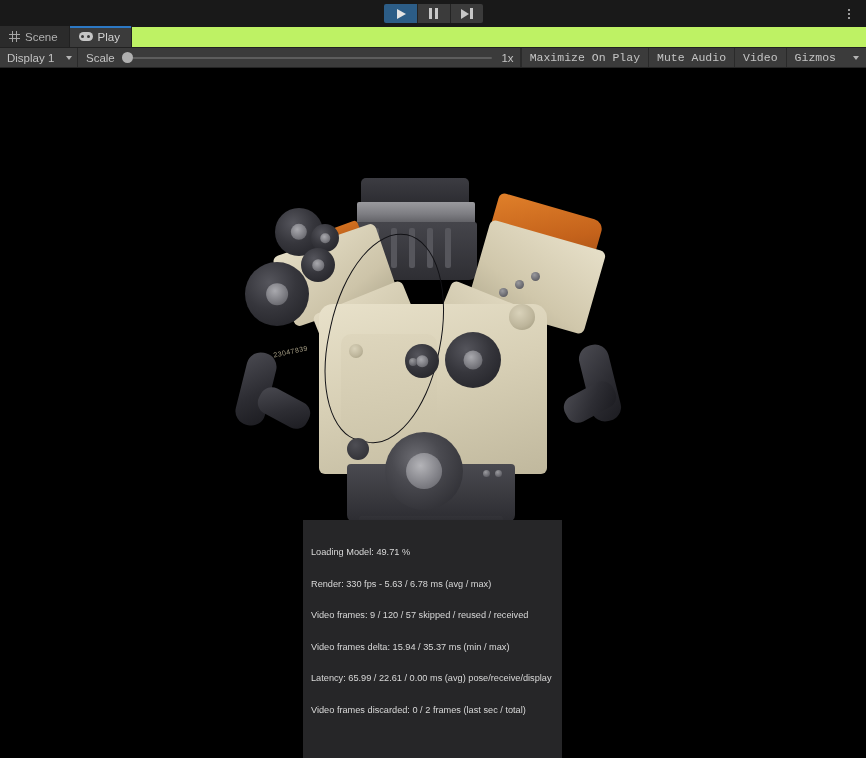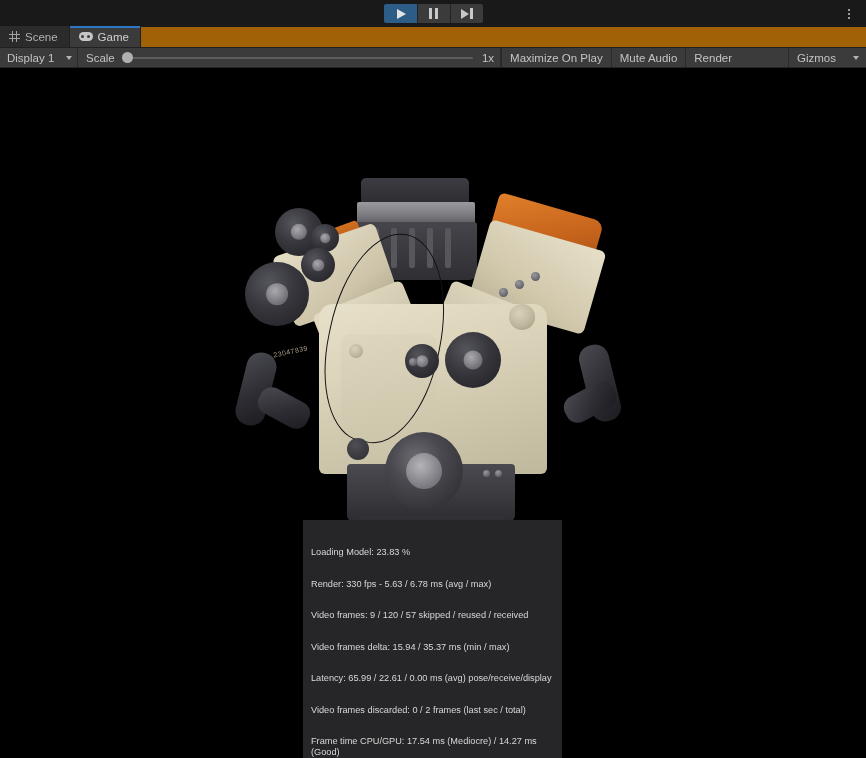--- a/index.html
+++ b/index.html
@@ -81,21 +81,21 @@
     align-items: center;
     justify-content: center;
     gap: 2px;
     cursor: default;
   }
   .kebab i { width: 2px; height: 2px; background: #9a9a9a; display: block; }
 
   
   .tabstrip {
     height: 21px;
-    background: #a16207;
+    background: #bef264;
     display: flex;
     align-items: flex-end;
     flex: 0 0 auto;
     border-bottom: 1px solid #212121;
   }
 
   .tab {
     height: 21px;
     display: flex;
     align-items: center;
@@ -232,22 +232,23 @@
   }
 
   .tbtn2 {
     display: flex;
     align-items: center;
     padding: 0 8px;
     background: #3b3b3b;
     border-left: 1px solid #2a2a2a;
     cursor: default;
     white-space: nowrap;
-  }
-  .tbtn2.gizmos { padding-right: 4px; margin-left: 48px; }
+    font-family: Liberation Mono, monospace;
+  }
+  .tbtn2.gizmos { padding-right: 4px; }
   .gizmo-split {
     width: 1px;
     background: #545454;
     margin: 3px 5px 3px 7px;
   }
   .gizmo-caret {
     display: flex; align-items: center;
     padding-right: 7px;
     background: #3b3b3b;
     cursor: default;
@@ -476,21 +477,21 @@
     </div>
   </div>
 
   <div class="tabstrip">
     <div class="tab">
       <span class="ico-scene"></span>
       <span>Scene</span>
     </div>
     <div class="tab active">
       <span class="ico-gamepad"></span>
-      <span>Game</span>
+      <span>Play</span>
     </div>
   </div>
 
   <div class="gtoolbar">
 
     <div class="dropdown dd-display">
       <span>Display 1</span>
       <span class="caret"></span>
     </div>
 
@@ -504,21 +505,21 @@
       <span class="scale-value">1x</span>
     </div>
 
     <div class="tbtn2">
       <span>Maximize On Play</span>
     </div>
     <div class="tbtn2">
       <span>Mute Audio</span>
     </div>
     <div class="tbtn2">
-      <span>Render</span>
+      <span>Video</span>
     </div>
     <div class="tbtn2 gizmos">
       <span>Gizmos</span>
       <span class="gizmo-split"></span>
     </div>
     <div class="gizmo-caret">
       <span class="caret" style="margin-left:0"></span>
     </div>
   </div>
 
@@ -570,27 +571,26 @@
       <div class="bolt" style="left:298px;top:96px;width:9px;height:9px"></div>
       <div class="cap" style="left:276px;top:128px;width:26px;height:26px"></div>
       <div class="bolt" style="left:176px;top:182px;width:8px;height:8px"></div>
       <div class="bolt" style="left:250px;top:294px;width:7px;height:7px"></div>
       <div class="bolt" style="left:262px;top:294px;width:7px;height:7px"></div>
 
       <div class="serial">23047839</div>
     </div>
 
     <div class="stats-overlay">
-      <span class="stats-line">Loading Model: 23.83 %</span>
+      <span class="stats-line">Loading Model: 49.71 %</span>
       <span class="stats-line">Render: 330 fps - 5.63 / 6.78 ms (avg / max)</span>
       <span class="stats-line">Video frames: 9 / 120 / 57 skipped / reused / received</span>
       <span class="stats-line">Video frames delta: 15.94 / 35.37 ms (min / max)</span>
       <span class="stats-line">Latency: 65.99 / 22.61 / 0.00 ms (avg) pose/receive/display</span>
       <span class="stats-line">Video frames discarded: 0 / 2 frames (last sec / total)</span>
-      <span class="stats-line">Frame time CPU/GPU: 17.54 ms (Mediocre) / 14.27 ms (Good)</span>
       
       
       
       
     </div>
 
   </div>
 </div>
 
 </body></html>

